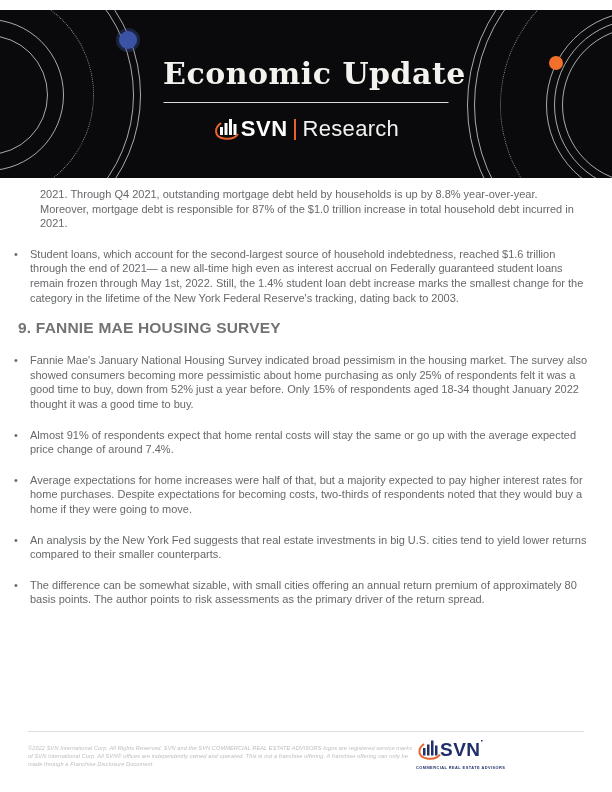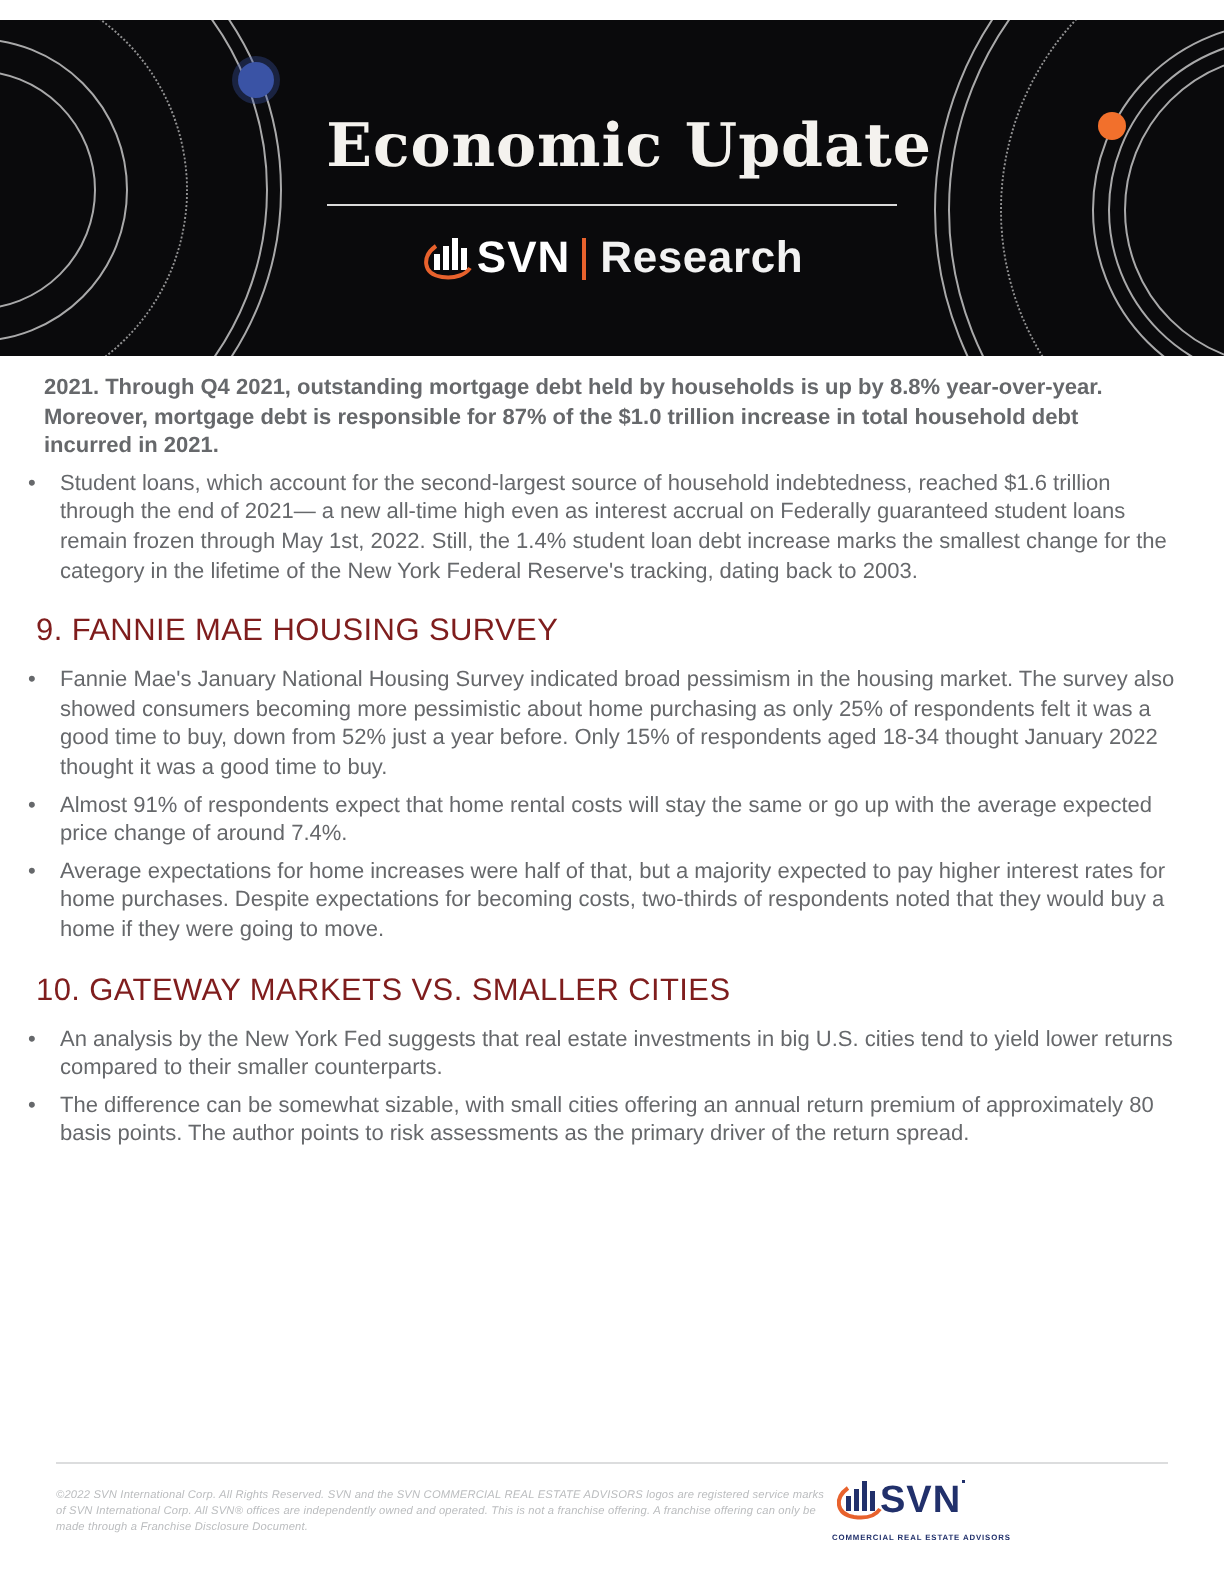--- a/index.html
+++ b/index.html
@@ -11,29 +11,29 @@
   .header { position:absolute; top:10px; left:0; width:612px; height:168px; background:#0a0a0c; overflow:hidden; }
   .ring { position:absolute; border-radius:50%; border:1px solid rgba(255,255,255,0.65); }
   .ring.dotted { border-style:dotted; border-color:rgba(255,255,255,0.55); }
   .orbit-dot { position:absolute; border-radius:50%; }
   .hdr-title { position:absolute; top:46px; left:0; width:100%; text-align:center;
     font-family:"DejaVu Serif", serif; font-weight:700; font-size:30px; color:#f4f2ee; letter-spacing:0.5px;padding-left:17px; }
   .hdr-rule { position:absolute; top:92px; left:50%; transform:translateX(-50%); width:285px; height:1px; background:rgba(255,255,255,0.85); }
   .hdr-logo { position:absolute; top:106px; left:0; width:100%; display:flex; align-items:center; justify-content:center; gap:0; }
   .hdr-logo .svn-word { color:#ffffff; font-weight:700; font-size:22px; letter-spacing:0.5px; margin-left:2px; }
   .hdr-logo .pipe { width:2px; height:21px; background:#e8622d; margin:0 7px 0 6px; }
-  .hdr-logo .research-word { color:#f2f2f2; font-weight:700; font-size:22px; letter-spacing:0.3px; }
+  .hdr-logo .research-word { color:#f2f2f2; font-weight:400; font-size:22px; letter-spacing:0.3px; }
 
   
   .main { position:absolute; top:187px; left:0; width:612px; color:#66686b; font-size:11px; line-height:14.6px; }
-  .para { margin:0 26px 0 22px;font-weight:bold; }
+  .para { margin:0 26px 0 40px; }
   .blist { list-style:none; }
-  .blist li { position:relative; margin:4px 24px 0 30px; }
+  .blist li { position:relative; margin:16px 24px 0 30px; }
   .blist li::before { content:"•"; position:absolute; left:-16px; top:0; color:#66686b; font-size:11px; }
-  .sec-heading { margin:13px 12px 8px 18px; color:#7f1d1d; font-weight:400; font-size:15.5px; line-height:19px; letter-spacing:0.2px; }
+  .sec-heading { margin:13px 12px 8px 18px; color:#737373; font-weight:700; font-size:15.5px; line-height:19px; letter-spacing:0.2px; }
 
   
   .foot-rule { position:absolute; top:731px; left:28px; width:556px; height:1px; background:#dcddde; }
   .disclaimer { position:absolute; top:744px; left:28px; width:388px; font-size:5.6px; line-height:8.2px;
     font-style:italic; color:#bbbdbf; letter-spacing:0.1px; }
   .foot-logo { position:absolute; top:738px; left:416px; width:86px; text-align:center; }
   .foot-tagline { margin-top:0px; font-size:3.9px; color:#21306b; font-weight:700; letter-spacing:0.45px; white-space:nowrap; }
   .foot-right { position:absolute; top:741px; left:506px; }
   .svn-com { color:#ee6b33; font-size:10.5px; letter-spacing:0.3px; cursor:pointer; }
   .address { margin-top:3px; color:#b0b2b5; font-size:6.4px; line-height:8.6px; letter-spacing:0.2px; }
@@ -87,21 +87,20 @@
       <li>Student loans, which account for the second-largest source of household indebtedness, reached $1.6 trillion through the end of 2021— a new all-time high even as interest accrual on Federally guaranteed student loans remain frozen through May 1st, 2022. Still, the 1.4% student loan debt increase marks the smallest change for the category in the lifetime of the New York Federal Reserve's tracking, dating back to 2003.</li>
     </ul>
 
     <h2 class="sec-heading">9. FANNIE MAE HOUSING SURVEY</h2>
     <ul class="blist">
       <li>Fannie Mae's January National Housing Survey indicated broad pessimism in the housing market. The survey also showed consumers becoming more pessimistic about home purchasing as only 25% of respondents felt it was a good time to buy, down from 52% just a year before. Only 15% of respondents aged 18-34 thought January 2022 thought it was a good time to buy.</li>
       <li>Almost 91% of respondents expect that home rental costs will stay the same or go up with the average expected price change of around 7.4%.</li>
       <li>Average expectations for home increases were half of that, but a majority expected to pay higher interest rates for home purchases. Despite expectations for becoming costs, two-thirds of respondents noted that they would buy a home if they were going to move.</li>
     </ul>
 
-    <h2 class="sec-heading">10. GATEWAY MARKETS VS. SMALLER CITIES</h2>
     <ul class="blist">
       <li>An analysis by the New York Fed suggests that real estate investments in big U.S. cities tend to yield lower returns compared to their smaller counterparts.</li>
       <li>The difference can be somewhat sizable, with small cities offering an annual return premium of approximately 80 basis points. The author points to risk assessments as the primary driver of the return spread.</li>
     </ul>
 
   </div>
 
   <div class="foot-rule"></div>
 
   <p class="disclaimer">©2022 SVN International Corp. All Rights Reserved. SVN and the SVN COMMERCIAL REAL ESTATE ADVISORS logos are registered service marks of SVN International Corp. All SVN® offices are independently owned and operated. This is not a franchise offering. A franchise offering can only be made through a Franchise Disclosure Document.</p>

